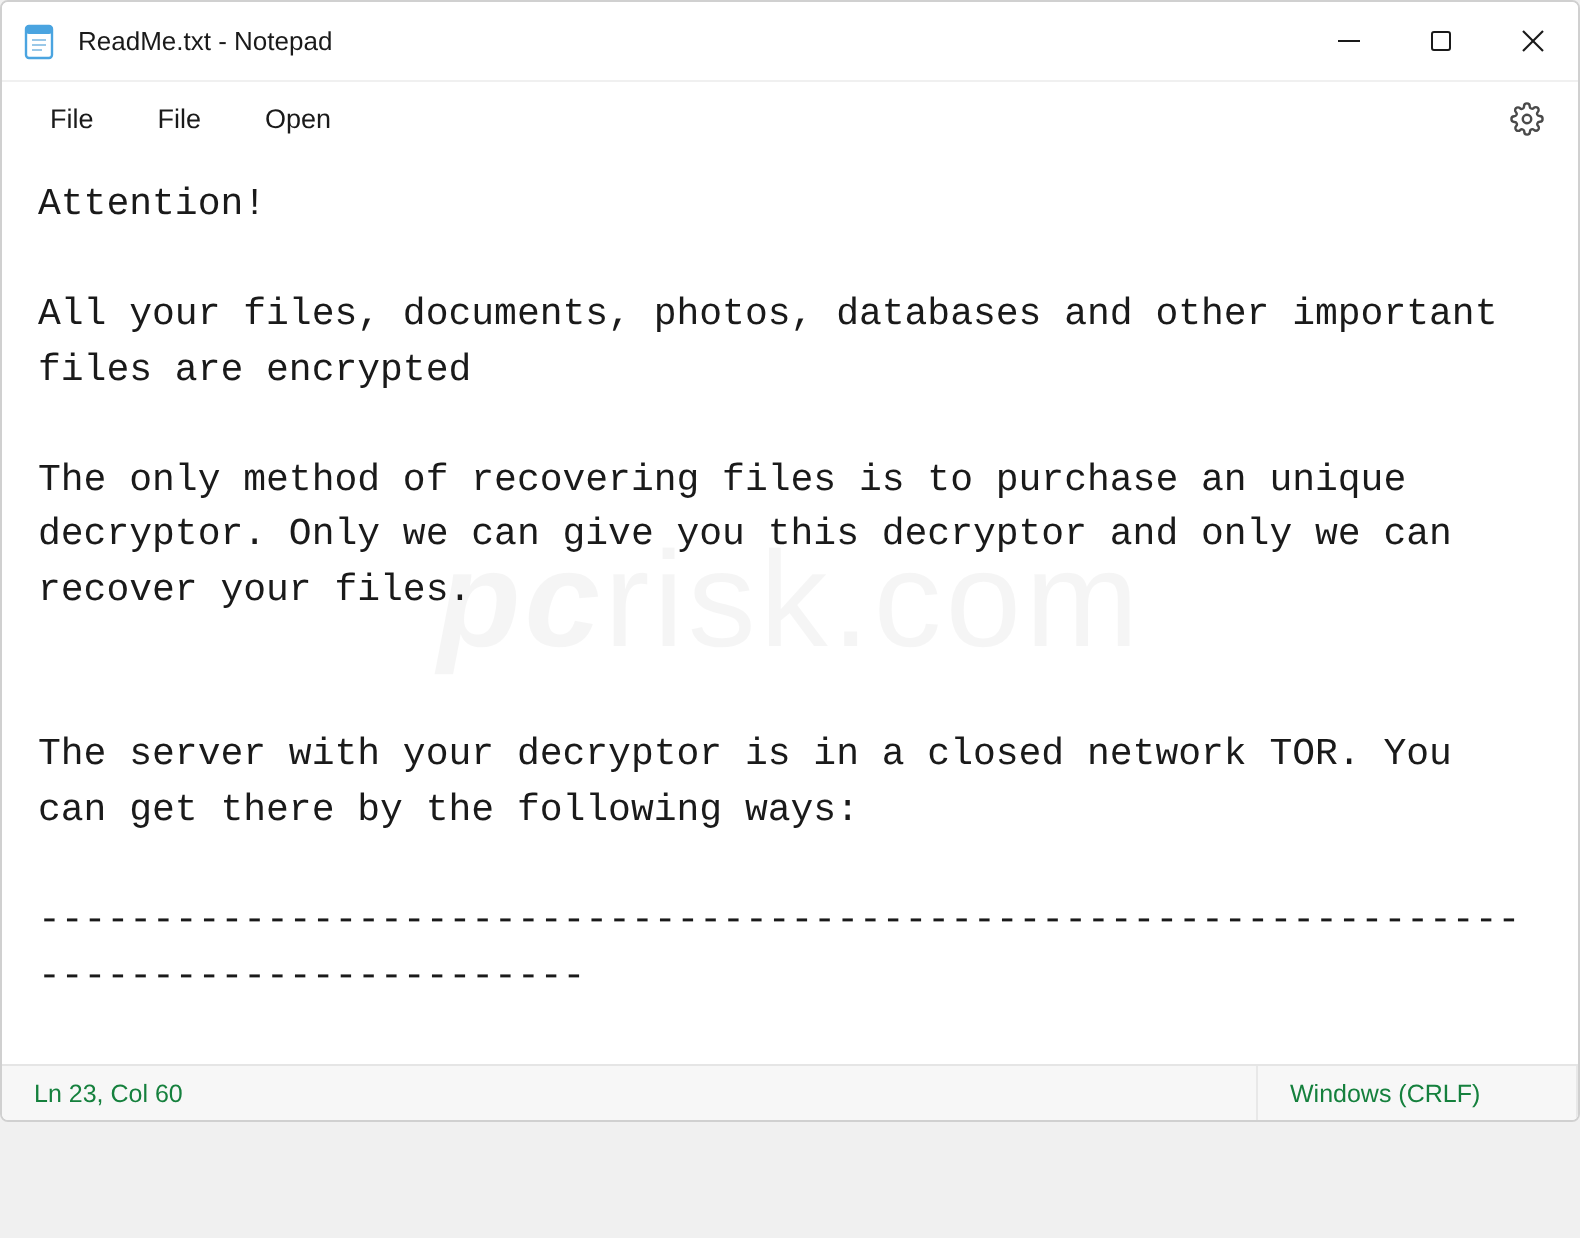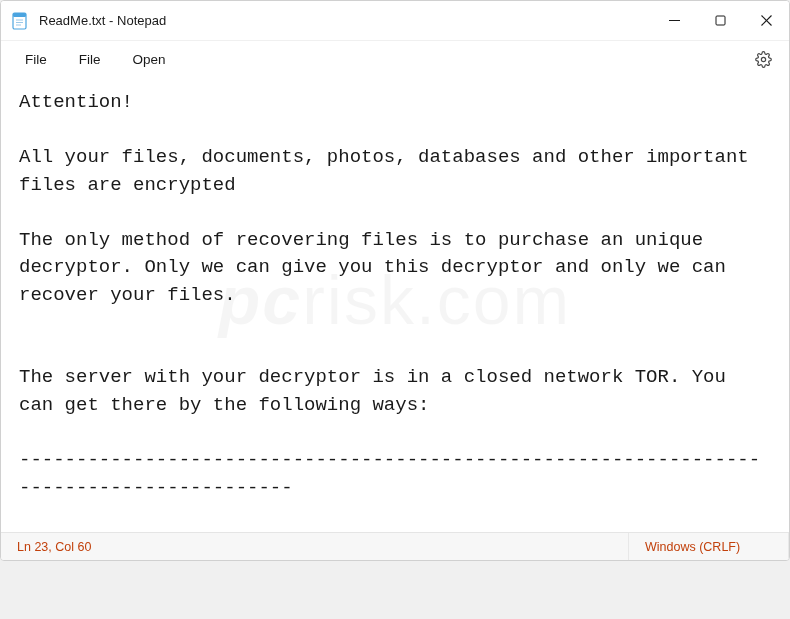--- a/index.html
+++ b/index.html
@@ -110,21 +110,21 @@
       word-wrap: break-word;
       overflow: auto;
       position: relative;
     }
     .statusbar {
       height: 28px;
       border-top: 1px solid #e5e5e5;
       display: flex;
       align-items: flex-start;
       font-size: 12.5px;
-      color: #c2410c;
+      color: #15803d;
       background: #f7f7f7;
     }
     .status-cell {
       padding: 0 16px;
       height: 100%;
       display: flex;
       align-items: center;
       border-right: 1px solid #e8e8e8;
     }
     .status-cell.first {

